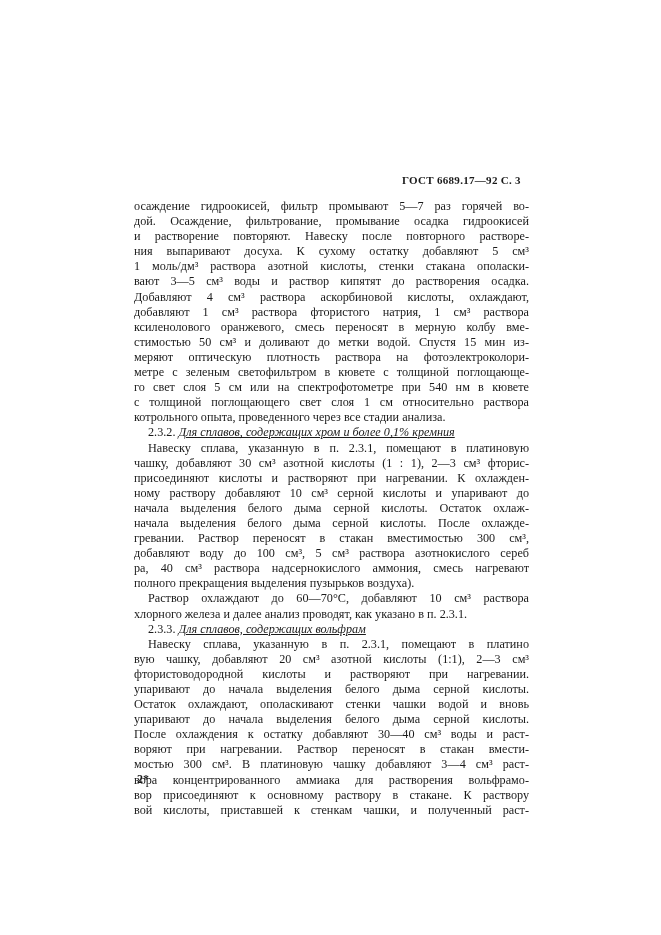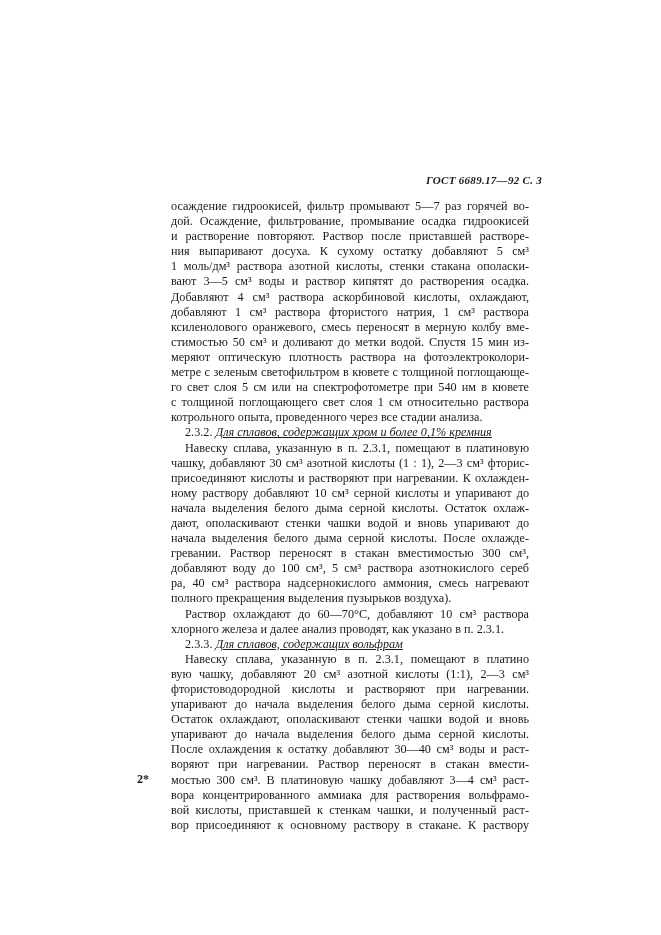--- a/index.html
+++ b/index.html
@@ -11,44 +11,42 @@
       width: 661px;
       height: 935px;
       position: relative;
       overflow: hidden;
       color: #1a1a1a;
       font-family: "Liberation Serif", "DejaVu Serif", serif;
     }
     .header {
       position: absolute;
       top: 174px;
-      left: 426px;
+      left: 402px;
       width: 190px;
       font-size: 11px;
       font-weight: bold;
       letter-spacing: 0.3px;
       white-space: nowrap;
-      font-style: italic;
     }
     .body-text {
       position: absolute;
       top: 199px;
       left: 134px;
       width: 395px;
       font-size: 12.2px;
       line-height: 15.1px;
     }
     .line {
       display: block;
       white-space: nowrap;
       text-align: justify;
       text-align-last: justify;
       height: 15.1px;
       overflow: visible;
-      margin-left: 37px;
     }
     .line.last {
       text-align-last: left;
     }
     .indent {
       padding-left: 14px;
     }
     .italic {
       font-style: italic;
       text-decoration: underline;
@@ -64,21 +62,21 @@
 </head>
 <body>
 
 <div class="header">ГОСТ 6689.17—92 С. 3</div>
 
 <div class="body-text">
 
   <div>
     <span class="line">осаждение гидроокисей, фильтр промывают 5—7 раз горячей во-</span>
     <span class="line">дой. Осаждение, фильтрование, промывание осадка гидроокисей</span>
-    <span class="line">и растворение повторяют. Раствор после приставшей растворе-</span>
+    <span class="line">и растворение повторяют. Навеску после повторного растворе-</span>
     <span class="line">ния выпаривают досуха. К сухому остатку добавляют 5 см³</span>
     <span class="line">1 моль/дм³ раствора азотной кислоты, стенки стакана ополаски-</span>
     <span class="line">вают 3—5 см³ воды и раствор кипятят до растворения осадка.</span>
     <span class="line">Добавляют 4 см³ раствора аскорбиновой кислоты, охлаждают,</span>
     <span class="line">добавляют 1 см³ раствора фтористого натрия, 1 см³ раствора</span>
     <span class="line">ксиленолового оранжевого, смесь переносят в мерную колбу вме-</span>
     <span class="line">стимостью 50 см³ и доливают до метки водой. Спустя 15 мин из-</span>
     <span class="line">меряют оптическую плотность раствора на фотоэлектроколори-</span>
     <span class="line">метре с зеленым светофильтром в кювете с толщиной поглощающе-</span>
     <span class="line">го свет слоя 5 см или на спектрофотометре при 540 нм в кювете</span>
@@ -90,21 +88,20 @@
     <span>2.3.2.</span>
     <span class="italic">Для сплавов, содержащих хром и более 0,1% кремния</span>
   </div>
 
   <div>
     <span class="line indent">Навеску сплава, указанную в п. 2.3.1, помещают в платиновую</span>
     <span class="line">чашку, добавляют 30 см³ азотной кислоты (1 : 1), 2—3 см³ фторис-</span>
     <span class="line">присоединяют кислоты и растворяют при нагревании. К охлажден-</span>
     <span class="line">ному раствору добавляют 10 см³ серной кислоты и упаривают до</span>
     <span class="line">начала выделения белого дыма серной кислоты. Остаток охлаж-</span>
-    <span class="line">дают, ополаскивают стенки чашки водой и вновь упаривают до</span>
     <span class="line">начала выделения белого дыма серной кислоты. После охлажде-</span>
     <span class="line">гревании. Раствор переносят в стакан вместимостью 300 см³,</span>
     <span class="line">добавляют воду до 100 см³, 5 см³ раствора азотнокислого сереб</span>
     <span class="line">ра, 40 см³ раствора надсернокислого аммония, смесь нагревают</span>
     <span class="line last">полного прекращения выделения пузырьков воздуха).</span>
   </div>
 
   <div>
     <span class="line indent">Раствор охлаждают до 60—70°С, добавляют 10 см³ раствора</span>
     <span class="line last">хлорного железа и далее анализ проводят, как указано в п. 2.3.1.</span>
@@ -119,19 +116,19 @@
     <span class="line indent">Навеску сплава, указанную в п. 2.3.1, помещают в платино</span>
     <span class="line">вую чашку, добавляют 20 см³ азотной кислоты (1:1), 2—3 см³</span>
     <span class="line">фтористоводородной кислоты и растворяют при нагревании.</span>
     <span class="line">упаривают до начала выделения белого дыма серной кислоты.</span>
     <span class="line">Остаток охлаждают, ополаскивают стенки чашки водой и вновь</span>
     <span class="line">упаривают до начала выделения белого дыма серной кислоты.</span>
     <span class="line">После охлаждения к остатку добавляют 30—40 см³ воды и раст-</span>
     <span class="line">воряют при нагревании. Раствор переносят в стакан вмести-</span>
     <span class="line">мостью 300 см³. В платиновую чашку добавляют 3—4 см³ раст-</span>
     <span class="line">вора концентрированного аммиака для растворения вольфрамо-</span>
+    <span class="line">вор присоединяют к основному раствору в стакане. К раствору</span>
     <span class="line">вой кислоты, приставшей к стенкам чашки, и полученный раст-</span>
-    <span class="line">вор присоединяют к основному раствору в стакане. К раствору</span>
   </div>
 
 </div>
 
 <div class="footer-mark">2*</div>
 
 </body></html>

